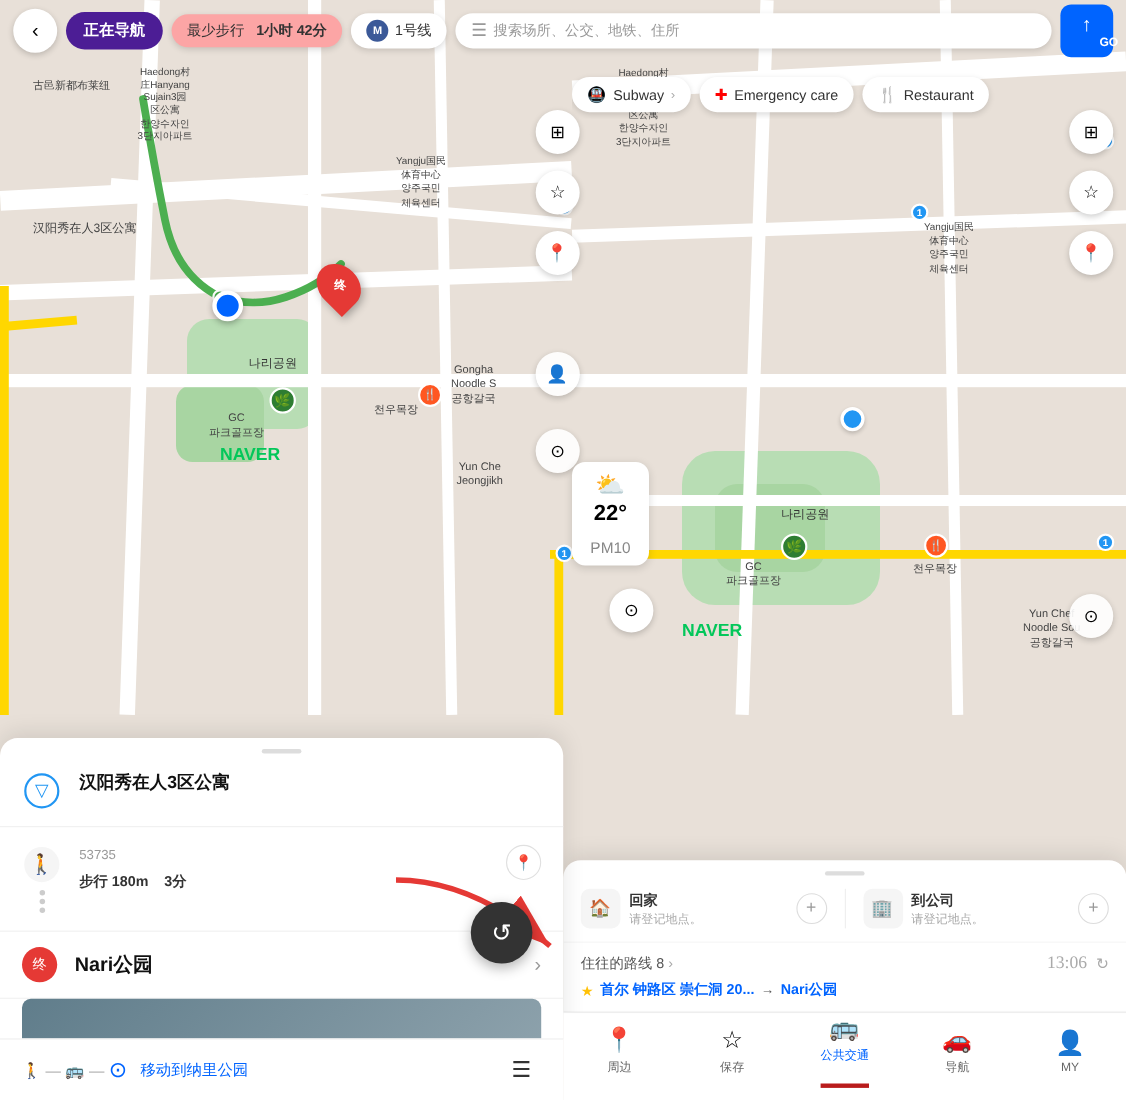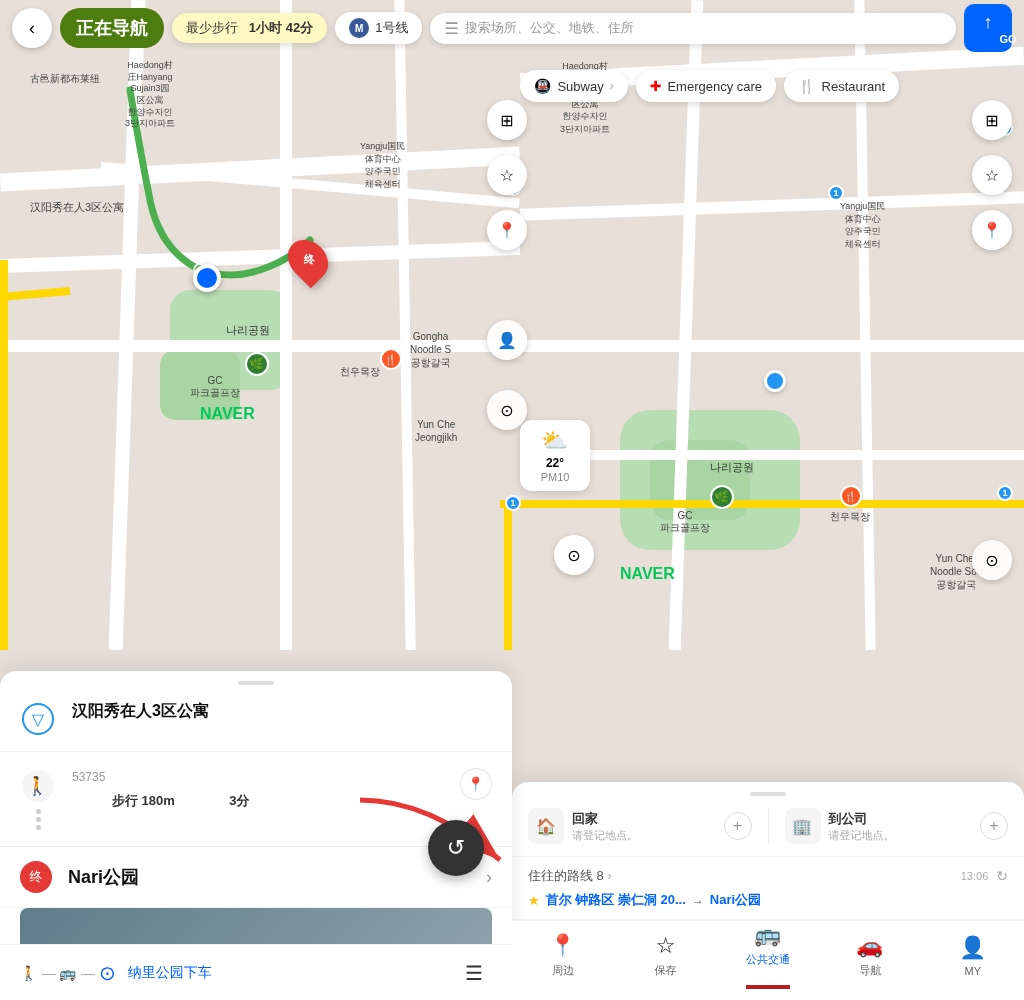--- a/index.html
+++ b/index.html
@@ -39,33 +39,33 @@
       background: white;
       display: flex; align-items: center; justify-content: center;
       font-size: 18px;
       box-shadow: 0 2px 6px rgba(0,0,0,0.2);
       cursor: pointer;
       border: none;
       flex-shrink: 0;
     }
 
     .nav-status-btn {
-      background: #4d7c0f;
+      background: #4c1d95;
       color: white;
       border: none;
       border-radius: 20px;
       padding: 8px 16px;
-      font-size: 18px;
+      font-size: 14px;
       font-weight: bold;
       cursor: pointer;
       flex-shrink: 0;
     }
 
     .route-info-pill {
-      background: #fef9c3;
+      background: #fca5a5;
       border-radius: 20px;
       padding: 6px 14px;
       font-size: 13px;
       color: #333;
       box-shadow: 0 2px 6px rgba(0,0,0,0.15);
       white-space: nowrap;
       flex-shrink: 0;
     }
 
     .transit-pill {
@@ -292,21 +292,21 @@
       background: #f5f5f5;
       border-radius: 50%;
       display: flex; align-items: center; justify-content: center;
       font-size: 16px;
     }
 
     .step-content { flex: 1; }
     .step-title { font-size: 16px; font-weight: 600; color: #111; }
     .step-subtitle { font-size: 12px; color: #999; margin-top: 2px; }
     .step-detail { font-size: 13px; color: #666; margin-top: 8px; }
-    .step-detail span { font-weight: 600; color: #333; margin-left: 40px; }
+    .step-detail span { font-weight: 600; color: #333; }
 
     .step-action {
       width: 32px; height: 32px;
       border: 1px solid #e0e0e0;
       border-radius: 50%;
       display: flex; align-items: center; justify-content: center;
       font-size: 14px;
       color: #999;
       cursor: pointer;
       flex-shrink: 0;
@@ -439,21 +439,21 @@
     }
 
     .route-card-header {
       display: flex;
       align-items: center;
       justify-content: space-between;
       margin-bottom: 6px;
     }
 
     .route-card-title { font-size: 13px; color: #555; }
-    .route-card-time { font-size: 11px; color: #aaa; }
+    .route-card-time { font-size: 16px; color: #aaa; font-family: Liberation Serif, serif; }
     .route-card-refresh { font-size: 14px; color: #aaa; cursor: pointer; }
 
     .route-card-body {
       display: flex;
       align-items: center;
       gap: 6px;
     }
 
     .route-star { color: #FFC107; font-size: 13px; }
     .route-from { font-size: 13px; color: #0064FF; font-weight: 600; }
@@ -637,22 +637,22 @@
   <div class="map-side-btn" style="top:320px;right:497px;background:rgba(255,255,255,0.9);">👤</div>
   <div class="map-side-btn" style="top:390px;right:497px;background:rgba(255,255,255,0.9);">⊙</div>
 
   <div class="map-side-btn" style="top:100px;right:12px;">⊞</div>
   <div class="map-side-btn" style="top:155px;right:12px;">☆</div>
   <div class="map-side-btn" style="top:210px;right:12px;">📍</div>
   <div class="map-side-btn" style="top:540px;right:12px;background:rgba(255,255,255,0.9);">⊙</div>
 
   <div class="weather-widget">
     <span style="font-size:22px;">⛅</span>
-    <span style="font-size:12px;font-weight:600;margin-top:2px;">22°</span>
-    <span style="font-size:11px;color:#888;margin-top:1px;">PM10</span>
+    <span style="font-size:20px;font-weight:600;margin-top:2px;">22°</span>
+    <span style="font-size:14px;color:#888;margin-top:11px;">PM10</span>
   </div>
 
   <div style="position:absolute;left:554px;top:535px;width:40px;height:40px;background:white;border-radius:50%;display:flex;align-items:center;justify-content:center;box-shadow:0 2px 6px rgba(0,0,0,0.2);font-size:16px;z-index:50;">⊙</div>
 </div>
 
 <div id="top-bar">
   <button class="back-btn">‹</button>
   <button class="nav-status-btn">正在导航</button>
   <div class="route-info-pill">
     <span>最少步行</span>
@@ -741,21 +741,21 @@
 </div>
 
 <div id="move-footer">
   <div class="move-icons">
     <span style="font-size:14px;color:#999;">🚶</span>
     <span style="font-size:14px;color:#aaa;">—</span>
     <span style="font-size:14px;color:#aaa;">🚌</span>
     <span style="font-size:14px;color:#aaa;">—</span>
     <span style="font-size:20px;color:#0064FF;">⊙</span>
   </div>
-  <span class="move-text">纳里公园下车</span>
+  <span class="move-text">移动到纳里公园</span>
   <div class="menu-icon-wrap">
     <span class="menu-icon">☰</span>
   </div>
 </div>
 
 <svg class="red-arrow" style="left:350px;top:780px;width:200px;height:120px;" viewBox="0 0 200 120">
   <defs>
     <marker id="arrowhead" markerWidth="10" markerHeight="7" refX="10" refY="3.5" orient="auto">
       <polygon points="0 0, 10 3.5, 0 7" fill="#E53935"></polygon>
     </marker>

